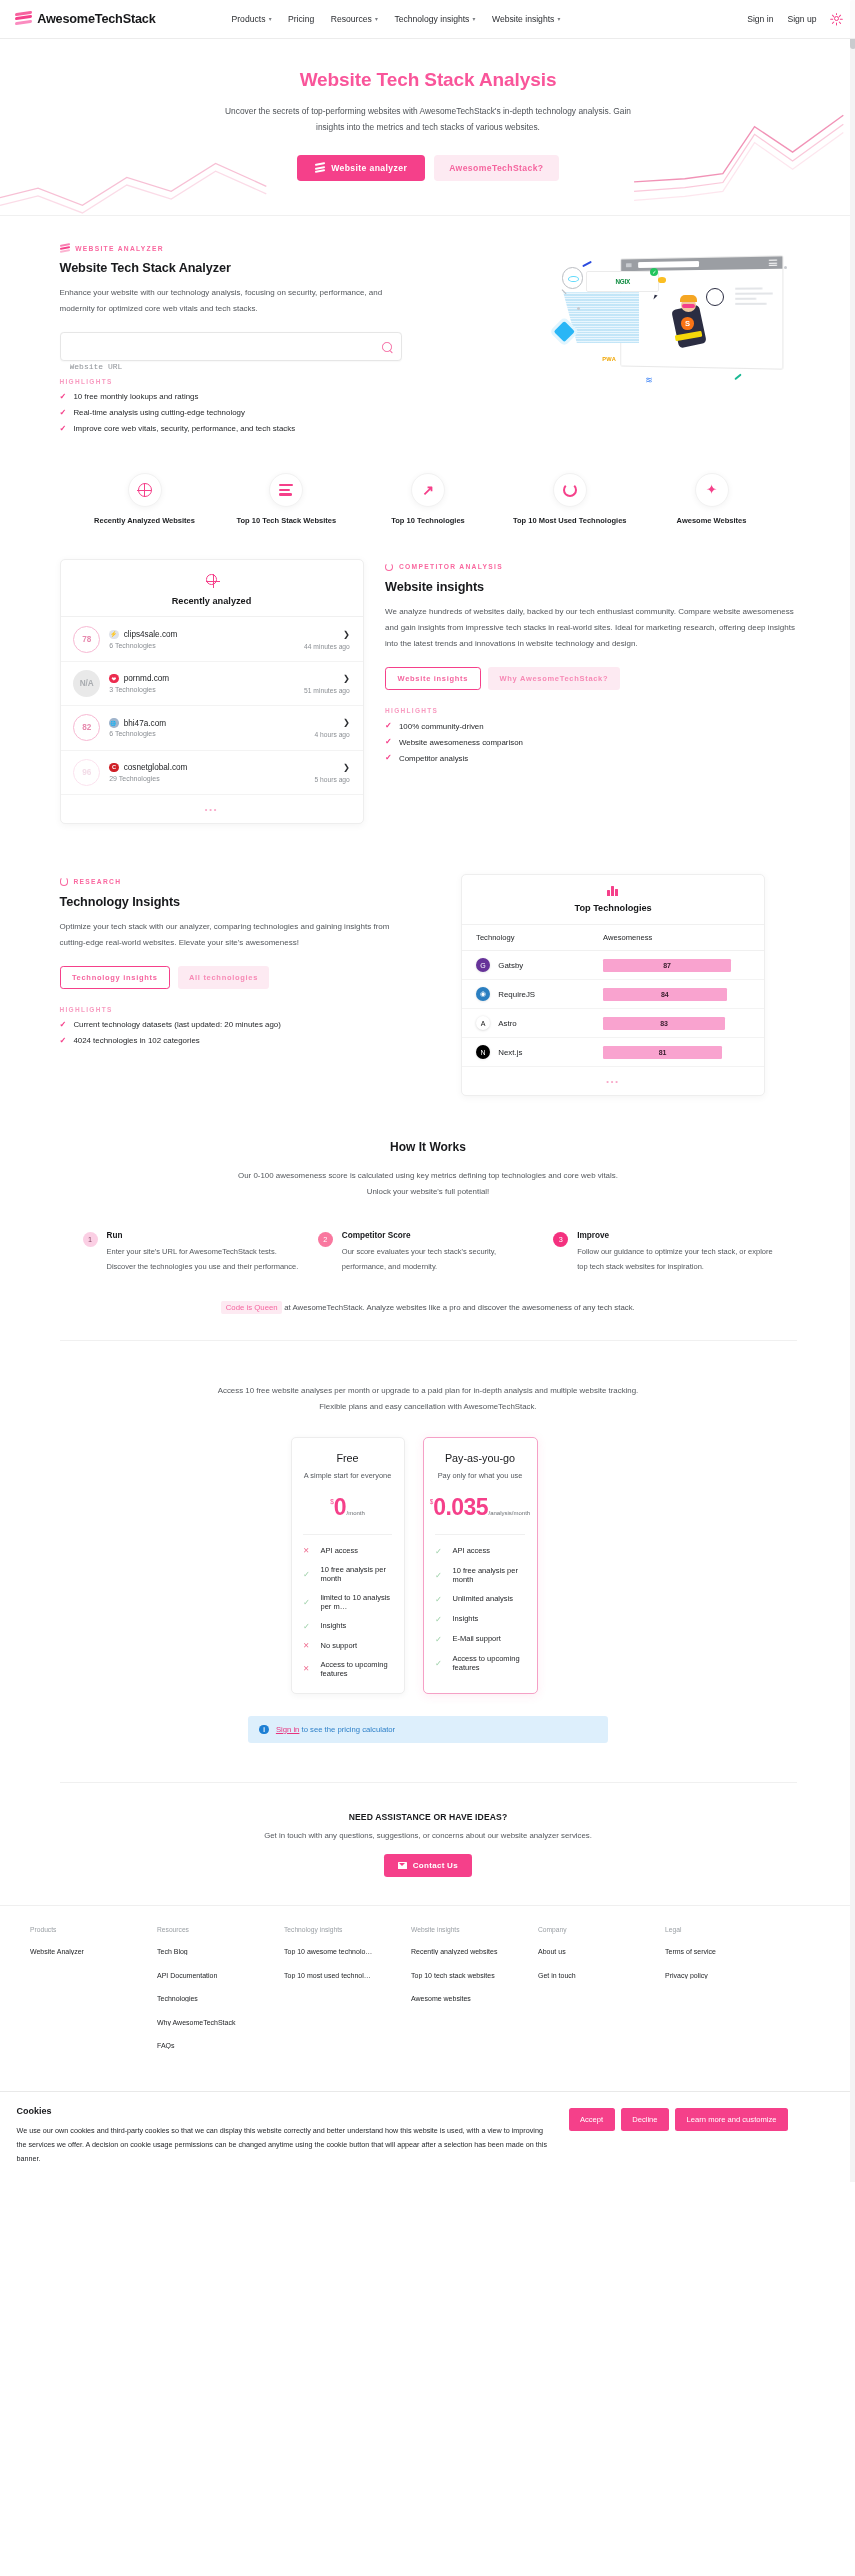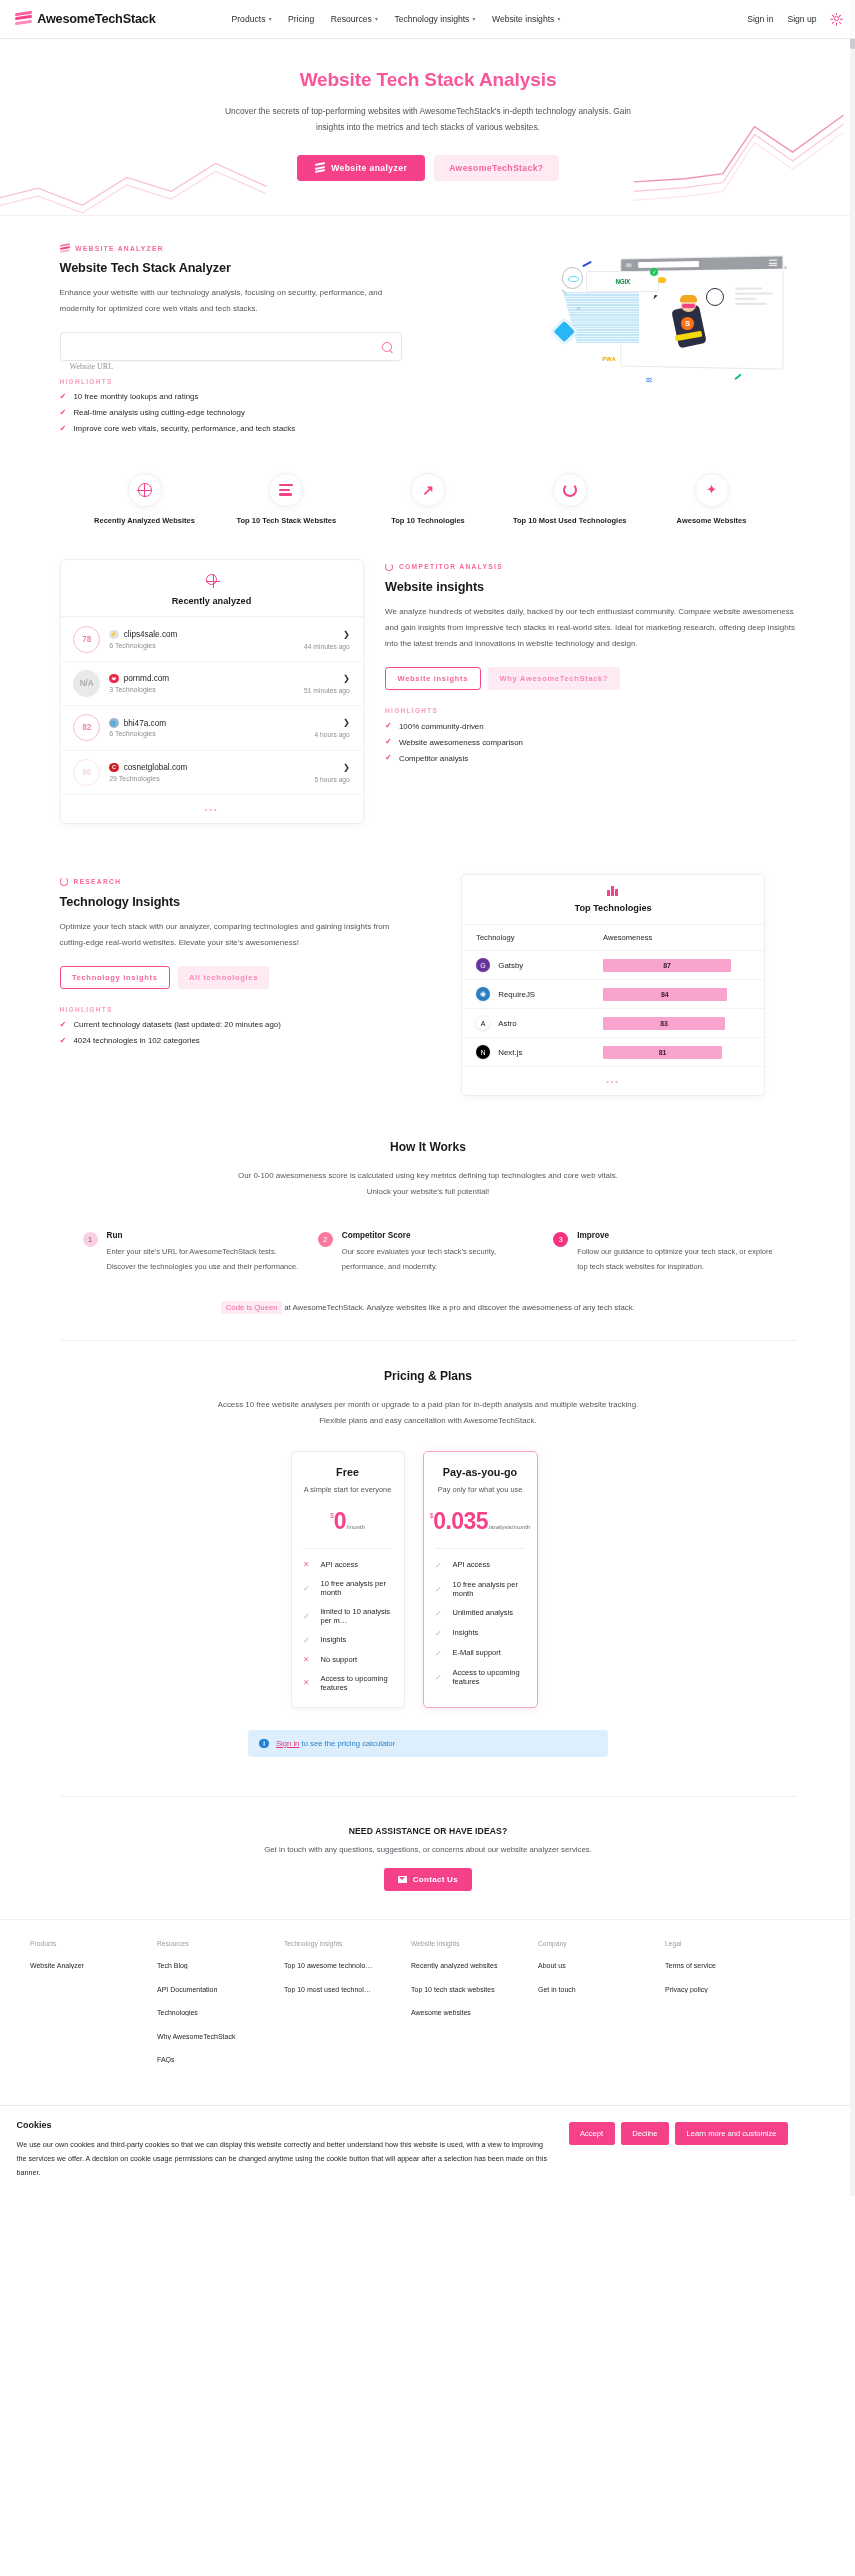--- a/index.html
+++ b/index.html
@@ -97,21 +97,21 @@
   .analyzer-grid { display:flex; gap: 19px; }
   .analyzer-left { width: 380px; }
   .analyzer-right { flex:1; position:relative; min-height: 146px; }
   .search-box {
     margin-top: 15px; width: 342px; height: 29px; border:0.6px solid #e6e6e6; border-radius: 3.8px;
     display:flex; align-items:center; padding: 0 9px; background:#fff;
     box-shadow: 0 0.6px 1.3px rgba(0,0,0,0.03);
   }
   .search-box input {
     border:none; outline:none; flex:1; font-size: 8px; color:#4d5155;
-    font-family:Liberation Serif, serif; background: transparent; margin-top: 40px;
+    font-family:Liberation Mono, monospace; background: transparent; margin-top: 40px;
   }
   .search-box input::placeholder { color:#8e9297; }
   .mag { width:9.5px;height:9.5px;border:1px solid #f5659f;border-radius:50%;position:relative;flex:0 0 auto; }
   .mag::after{content:"";position:absolute;right:-2.5px;bottom:-1.9px;width:3.8px;height:1px;background:#f5659f;transform:rotate(45deg);border-radius:0.6px;}
 
   
   .illus { position:absolute; right: 6.3px; top: 5px; width: 241px; height: 159px; }
   .il-browser { position:absolute; left:68px; top:7.6px; width:165px; height:111px; background:#fff;
     border:0.6px solid #e8e8e8; border-radius:1.9px; transform: perspective(444px) rotateY(-9deg); }
   .il-bar { height:12px; background:#9b9ea3; display:flex; align-items:center; padding:0 5px; gap:3.2px; }
@@ -239,21 +239,21 @@
   
   .pricing { padding: 28px 0 10px; text-align:center; }
   .plans { display:flex; justify-content:center; gap: 0; margin-top: 21.6px; }
   .plan {
     width: 114px; background:#fff; border:0.6px solid #ededed; border-radius:5px; padding: 14px 11.4px 15px;
     box-shadow:0 1.3px 6.3px rgba(0,0,0,0.04);
   }
   .plan.highlight { border:0.9px solid #f5a0c6; box-shadow:0 1.9px 10px rgba(245,64,138,0.10); width: 115px; }
   .plan-wrapL { width: 190px; }
   .plan-wrapR { width: 219px; }
-  .plan-name { font-size: 10.8px; font-weight:700; color:#18191c;text-align:center; }
+  .plan-name { font-size: 10.8px; font-weight:400; color:#18191c;text-align:center; }
   .plan-sub { font-size: 7.4px; color:#54585d; margin-top: 7.6px; }
   .plan-price { margin-top: 16.5px; display:flex; align-items:flex-end; justify-content:center; }
   .cur { font-size: 6.3px; color:#f5408a; margin-bottom: 14px; }
   .amt { font-size: 23px; color:#f5408a; font-weight:700; line-height:.95; letter-spacing:-0.6px; }
   .per { font-size: 6px; color:#6b6f74; margin-bottom: 2.5px; margin-left:0.6px; }
   .feat-list { margin-top: 15px; border-top:0.6px solid #f0f0f0; padding-top: 11.4px; display:flex; flex-direction:column; gap: 10px; }
   .feat { display:flex; align-items:center; gap: 10px; font-size: 7.5px; color:#1f2124; text-align:left; }
   .feat .yes { color:#9ed1a9; font-size:8.2px; width:7.6px; flex:0 0 auto;}
   .feat .no { color:#ef6a8e; font-size:7.6px; width:7.6px; flex:0 0 auto;}
   .signin-bar {
@@ -705,21 +705,20 @@
       </div>
     </div>
     <div class="queen-line">
       <span class="queen-badge">Code is Queen</span>
       <span>at AwesomeTechStack. Analyze websites like a pro and discover the awesomeness of any tech stack.</span>
     </div>
   </div>
 
   <div class="wrap">
     <div class="pricing">
-      <div class="center-title">Pricing &amp; Plans</div>
       <div class="center-desc" style="max-width:444px">Access 10 free website analyses per month or upgrade to a paid plan for in-depth analysis and multiple website tracking. Flexible plans and easy cancellation with AwesomeTechStack.</div>
 
       <div class="plans">
         <div class="plan-wrapL" style="display:flex;justify-content:flex-end;padding-right:9px">
           <div class="plan">
             <div class="plan-name">Free</div>
             <div class="plan-sub">A simple start for everyone</div>
             <div class="plan-price">
               <span class="cur">$</span>
               <span class="amt">0</span>

